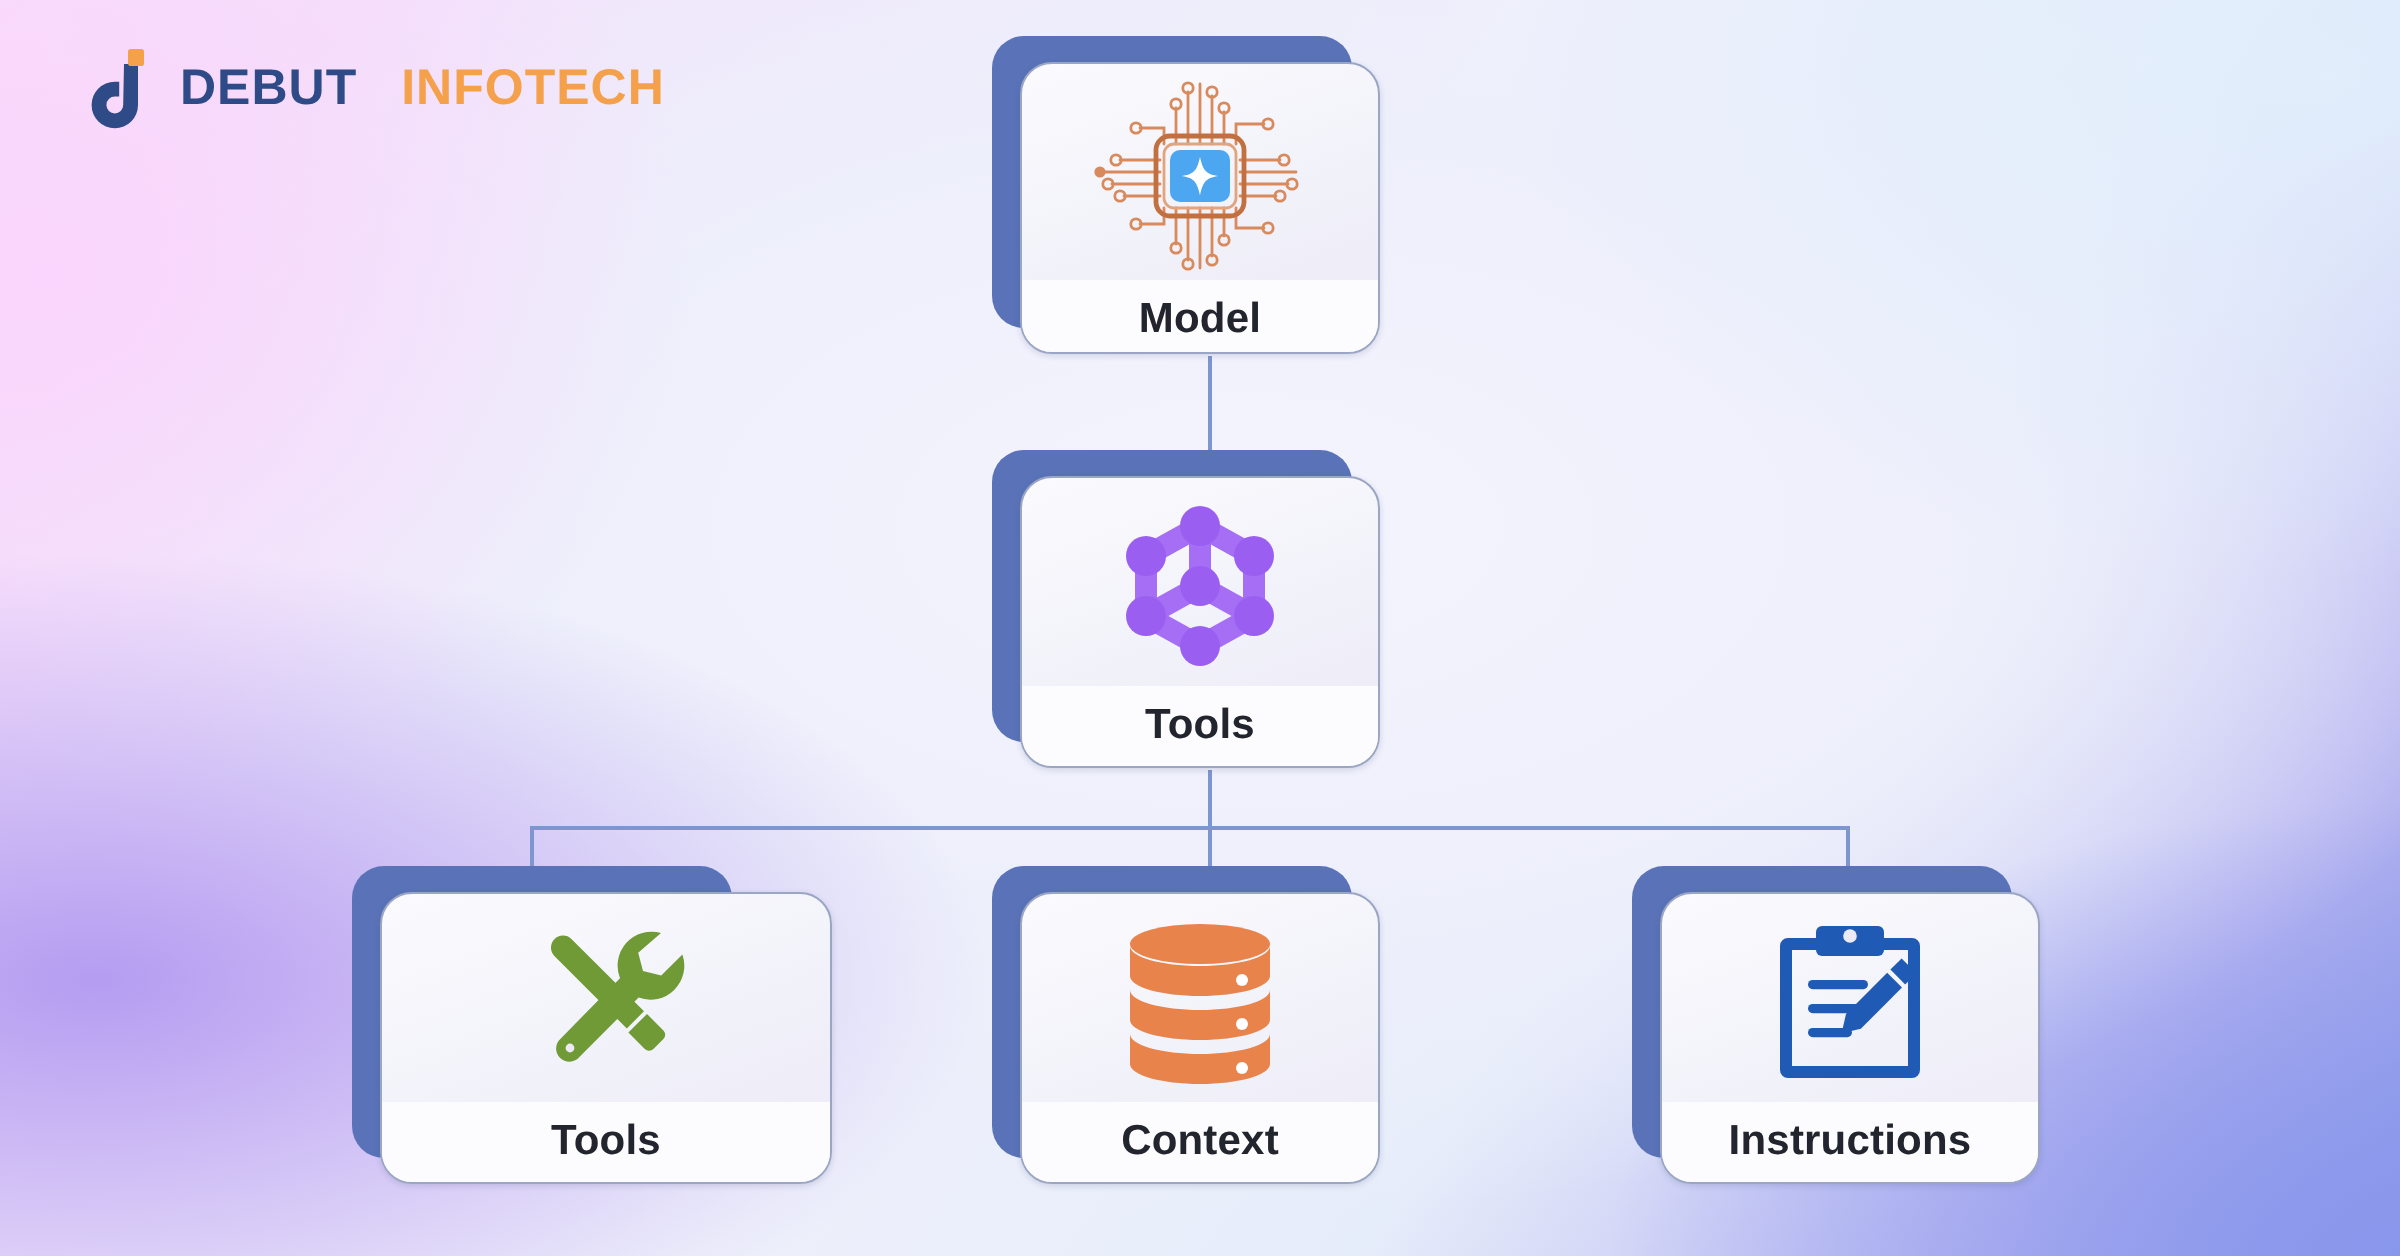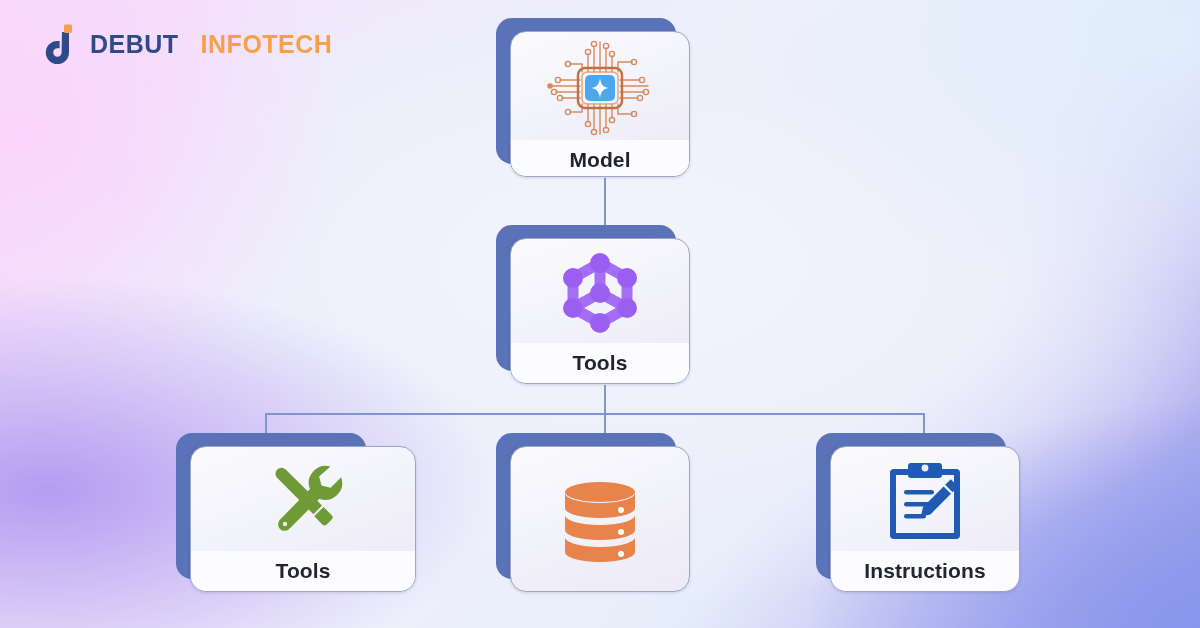--- a/index.html
+++ b/index.html
@@ -237,20 +237,21 @@
             <path d="M6 38 v15 c0 5.6 15.7 10 35 10 s35 -4.4 35 -10 V38 c0 5.6 -15.7 10 -35 10 S6 43.6 6 38 Z"></path>
             <path d="M6 60 v15 c0 5.6 15.7 10 35 10 s35 -4.4 35 -10 V60 c0 5.6 -15.7 10 -35 10 S6 65.6 6 60 Z"></path>
           </g>
           <g fill="#ffffff">
             <circle cx="62" cy="33" r="3"></circle>
             <circle cx="62" cy="55" r="3"></circle>
             <circle cx="62" cy="77" r="3"></circle>
           </g>
         </svg>
       </div>
+      <div class="card-label">Context</div>
     </div>
   </div>
 
   <div class="node" id="node-instructions">
     <div class="card-back"></div>
     <div class="card-front">
       <div class="card-icon">
         <svg width="88" height="88" viewBox="0 0 88 88" aria-hidden="true">
           <g fill="#1f5bb5">
 

